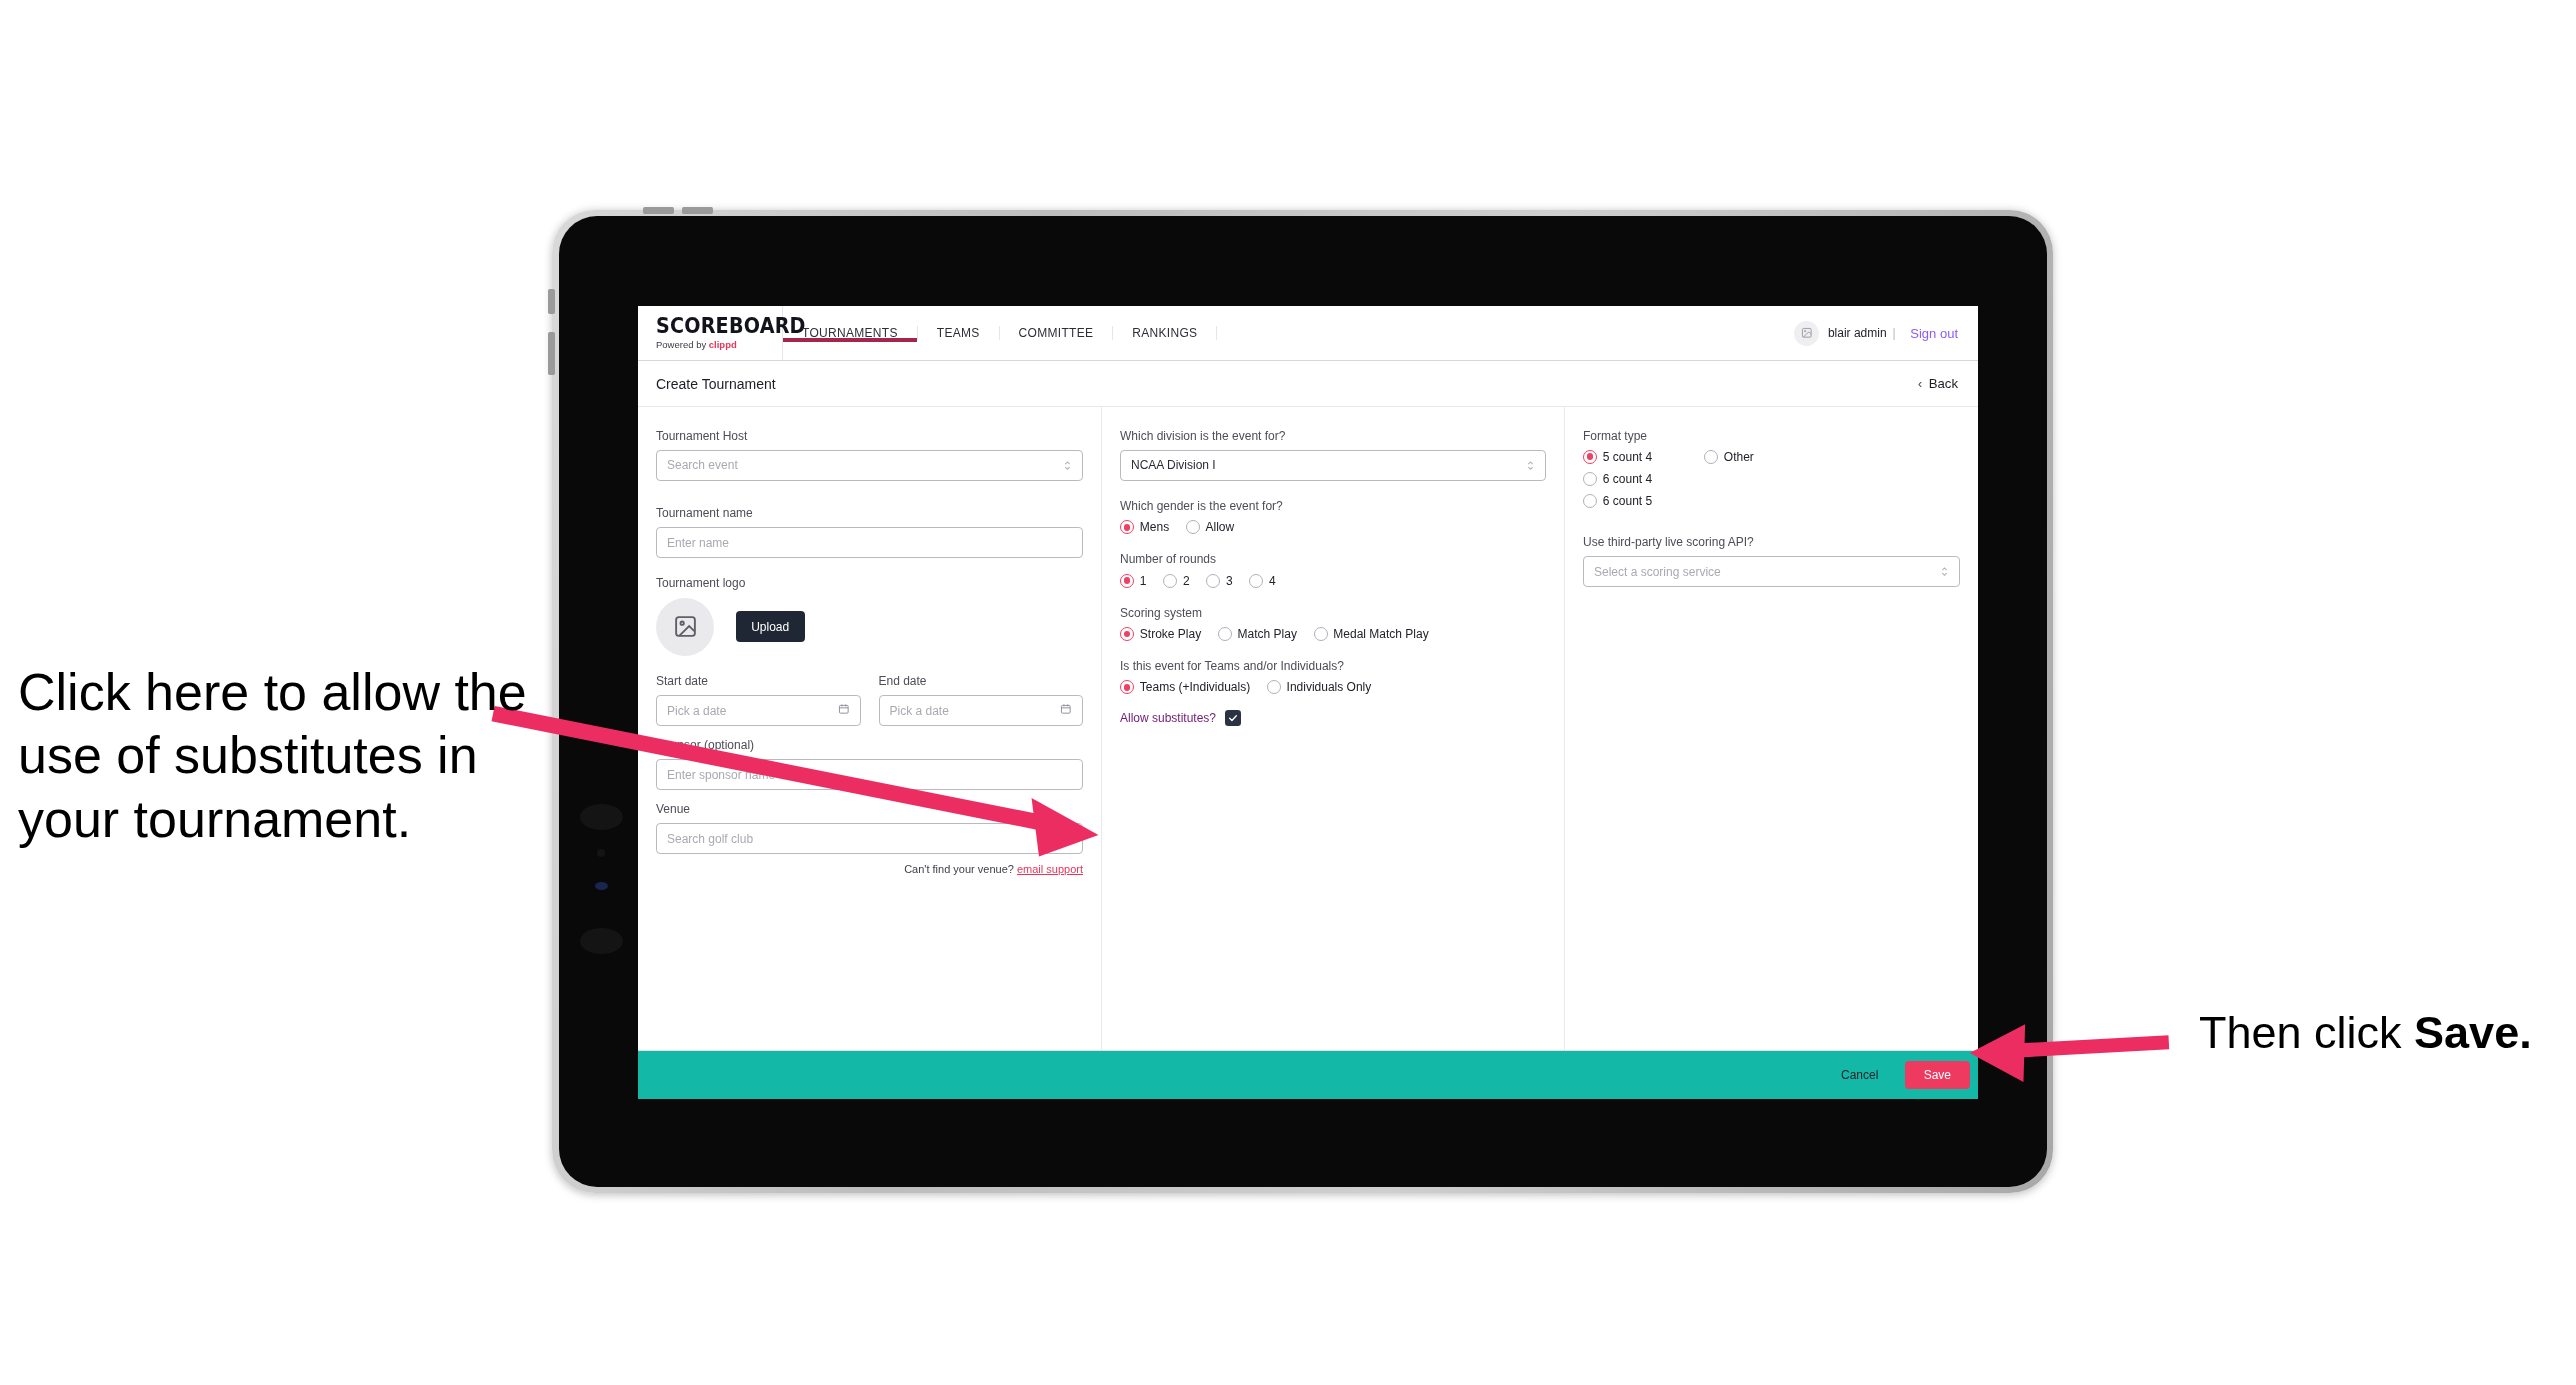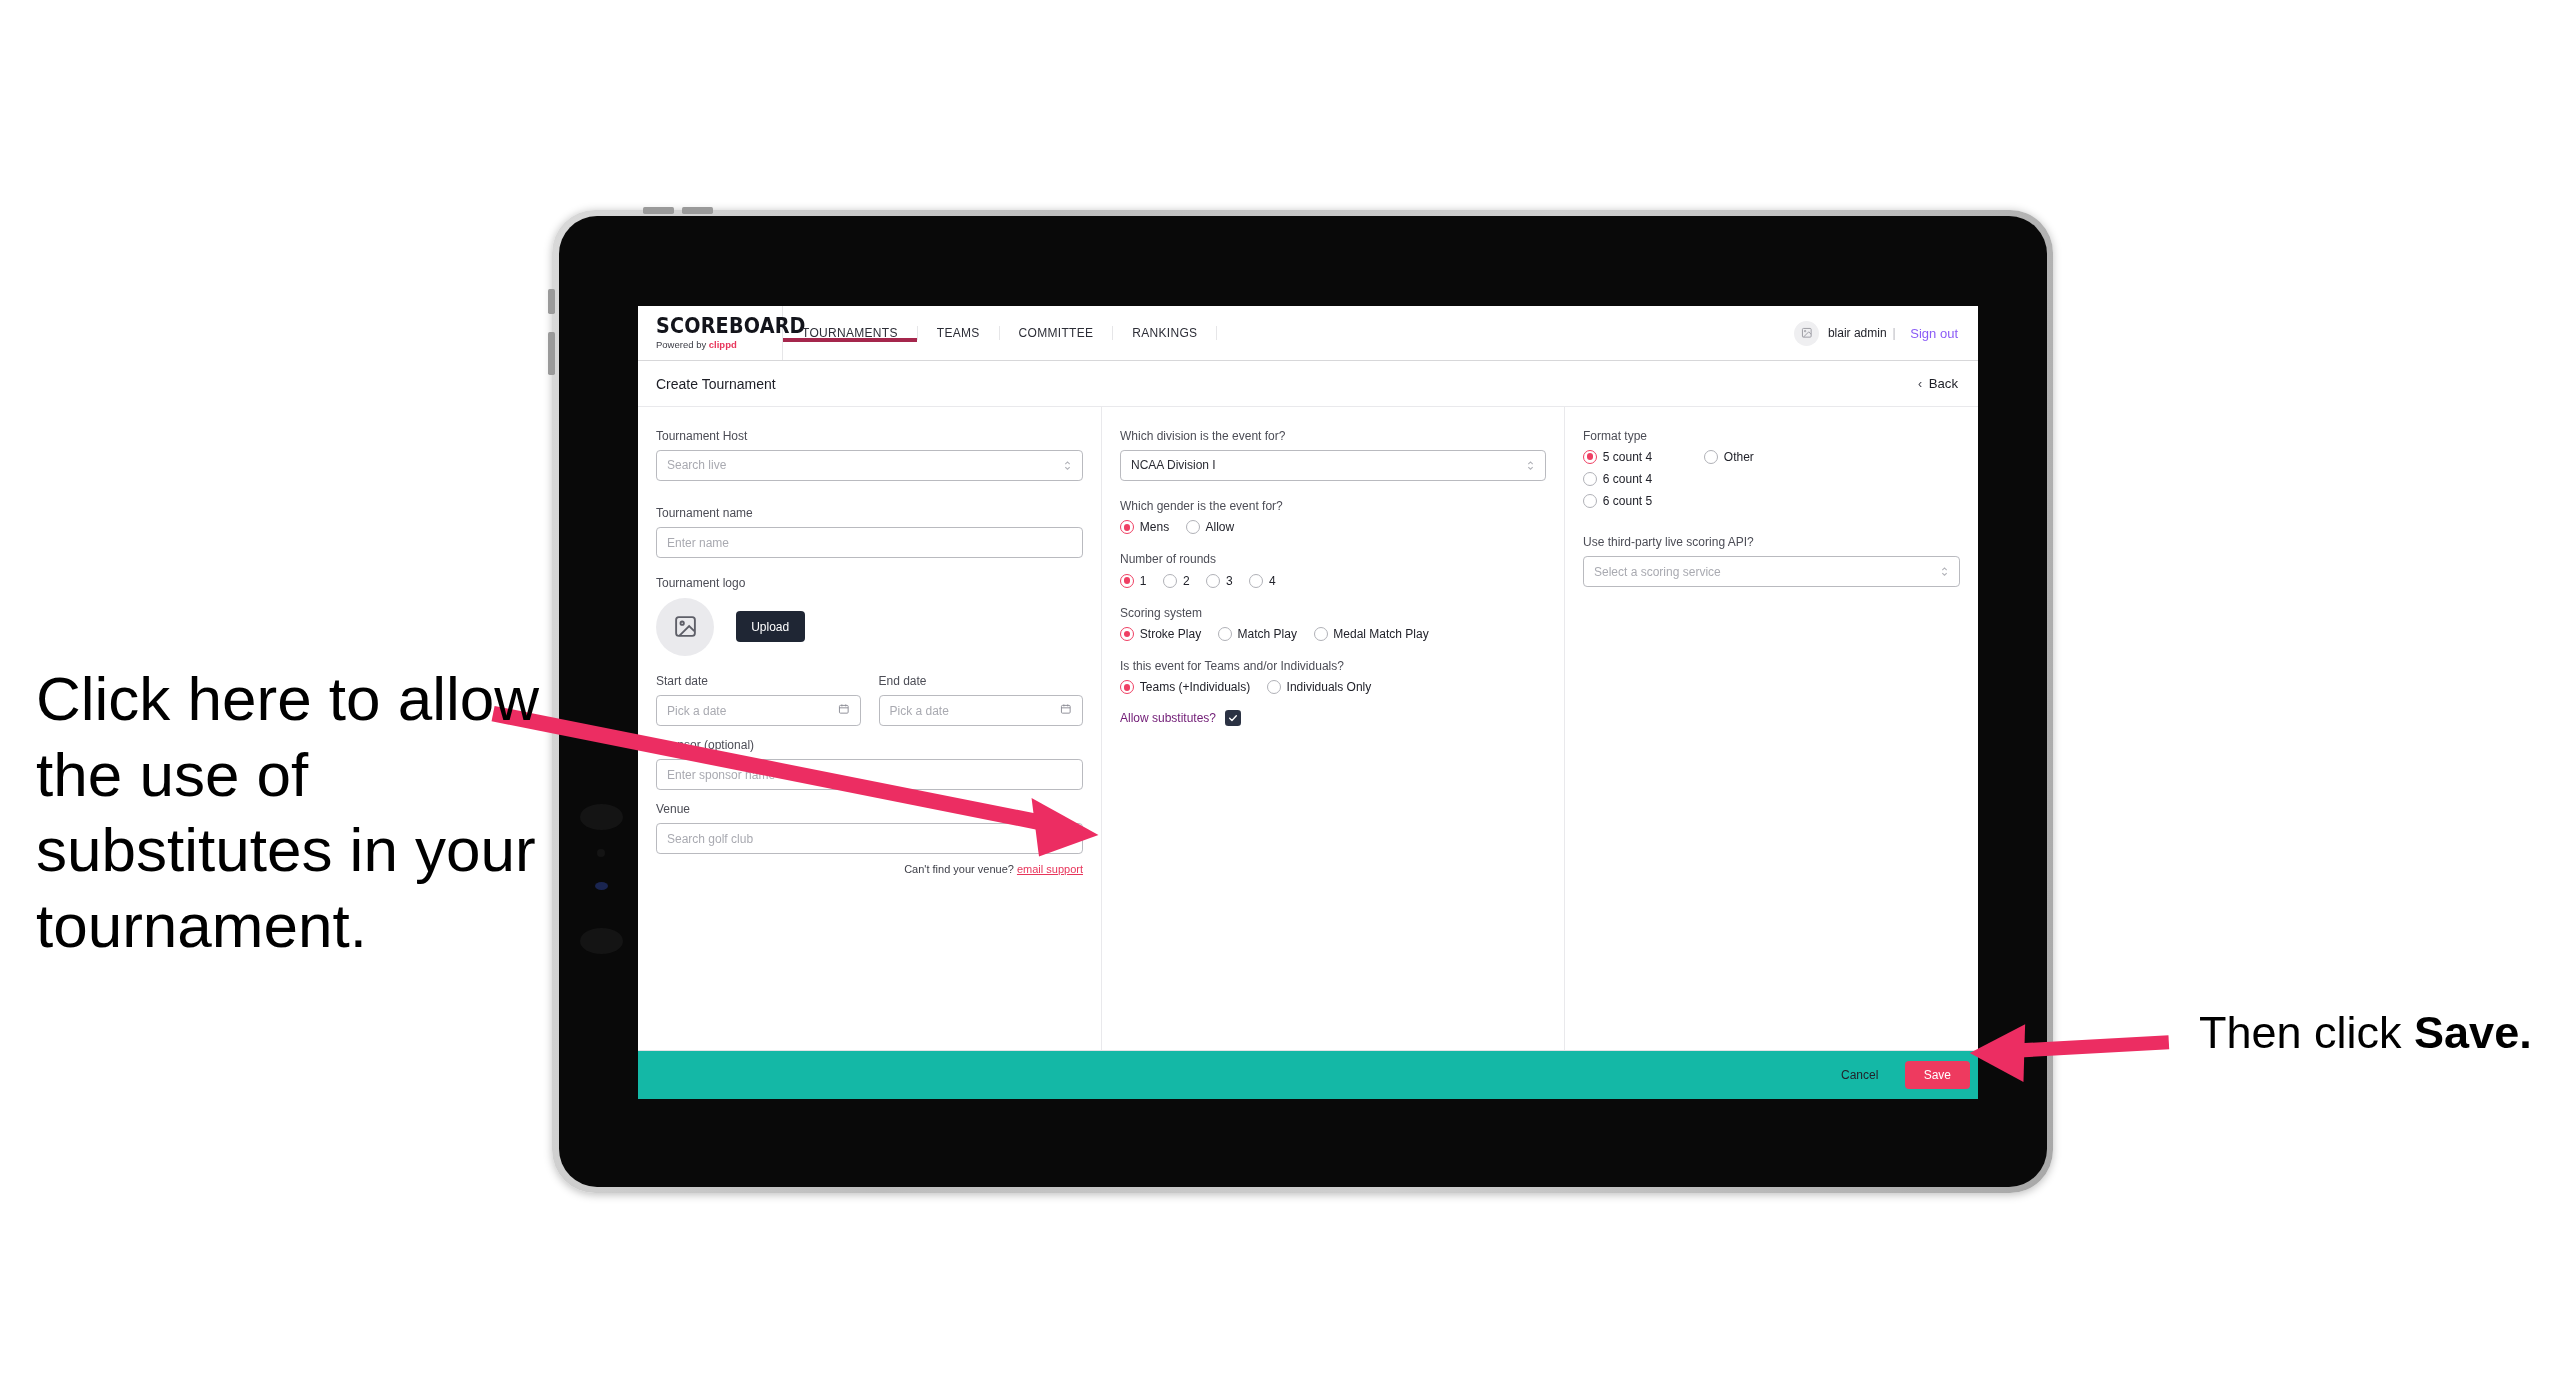--- a/index.html
+++ b/index.html
@@ -171,21 +171,21 @@
     background:#ee3a5f; color:#fff; font-size:12px;
     padding: 7.4px 19px; border-radius:4.1px; cursor:pointer; border:none;
     font-family:"Liberation Sans", sans-serif;
   }
 
   
   .ann {
     position:absolute; color:#000; line-height: 1.22;
     font-family: "Liberation Sans", sans-serif;
   }
-  .ann-left { left: 18px; top: 661px; width: 529px; font-size: 62px; margin-left: 18px; }
+  .ann-left { left: 18px; top: 661px; width: 529px; font-size: 52px; }
   .ann-right { left: 2199px; top: 1006px; width: 347px; font-size: 45px; }
   .ann-right b { font-weight: 700; }
   .arrows { position:absolute; left:0; top:0; width:2576px; height:1386px; pointer-events:none; }
 </style>
 </head>
 <body>
 
 <div class="stage">
 
   <div class="tablet-outer">
@@ -235,21 +235,21 @@
         <span class="chev">‹</span>
         <span>Back</span>
       </div>
     </div>
 
     <div class="formbody">
 
       <div class="col col-1">
         <label class="fl">Tournament Host</label>
         <div class="field ph">
-          <span>Search live</span>
+          <span>Search event</span>
           <span class="spin">
             <svg width="9" height="13.2" viewBox="0 0 12 18" fill="none" stroke="currentColor" stroke-width="1.5">
                 <path d="M3 7l3-3 3 3"></path>
                 <path d="M3 11l3 3 3-3"></path>
               </svg>
           </span>
         </div>
 
         <div class="gap-lg"></div>
 

